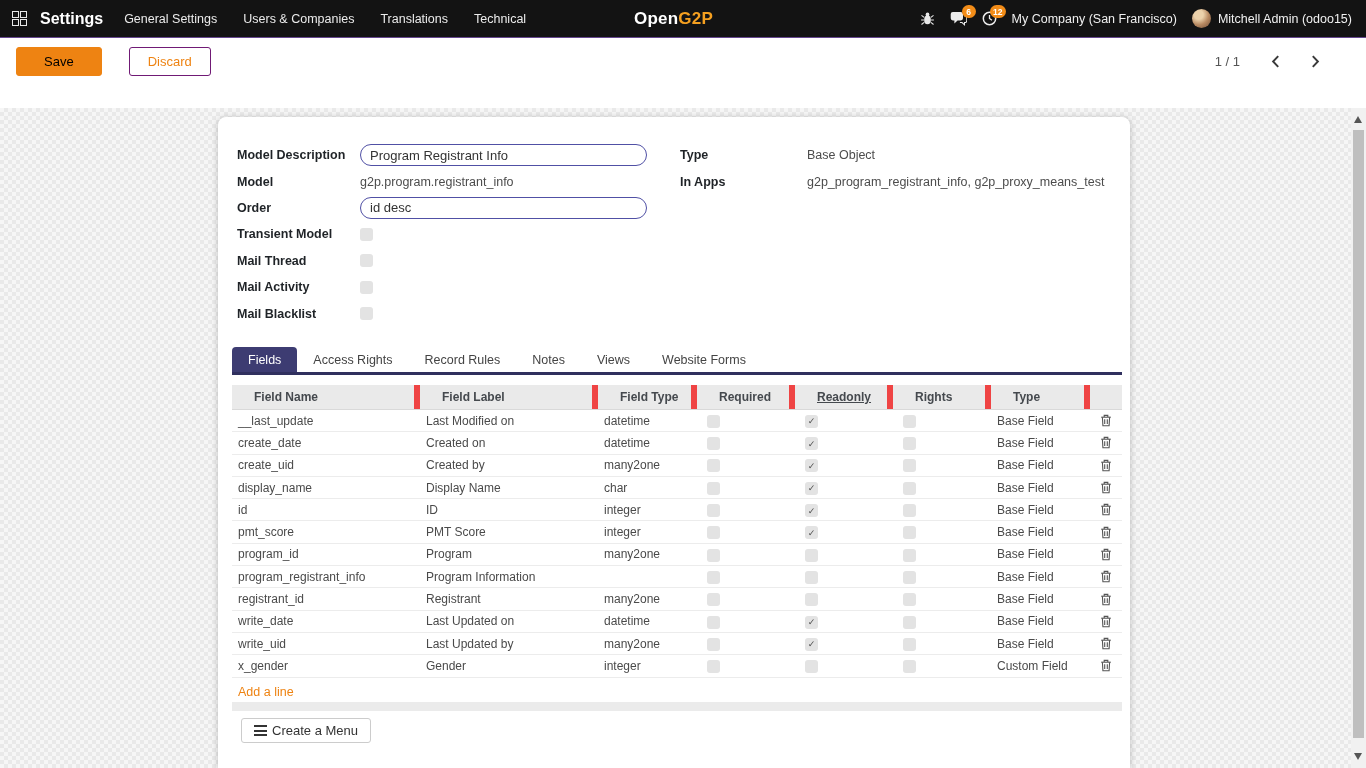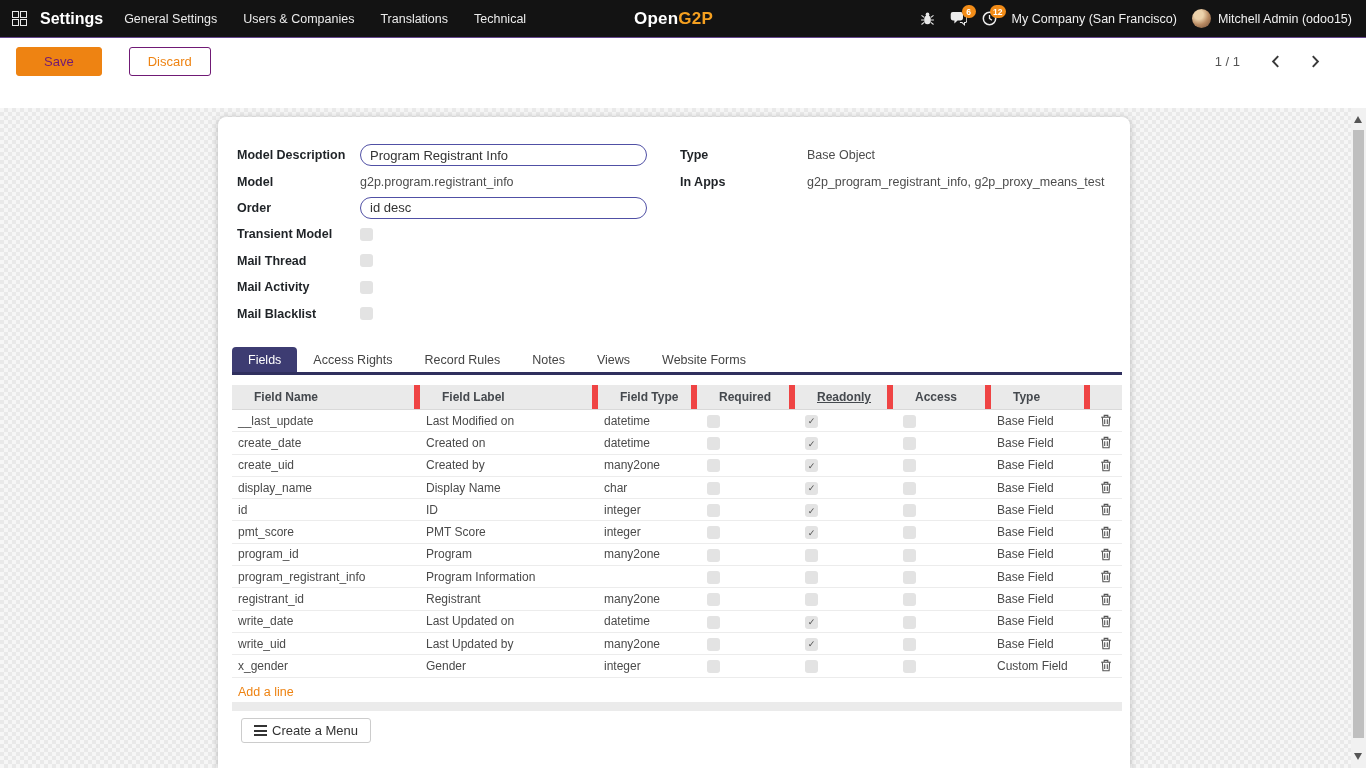--- a/index.html
+++ b/index.html
@@ -26,21 +26,21 @@
   .company-name, .user-name { font-size:12.5px; color:#f0f0f0; cursor:pointer; }
   .avatar { width:19px; height:19px; border-radius:50%; margin-right:-8px;
     background:radial-gradient(circle at 35% 30%, #ecd2ab 0 25%, #b98b63 55%, #6d4a33 100%); cursor:pointer; }
 
   
   .control-panel { position:fixed; top:38px; left:0; right:0; height:70px; background:#fff; z-index:10; }
   .breadcrumb { padding:9px 0 0 16px; font-size:16px; color:#4c4c4c; }
   .breadcrumb .bc-link { color:#ee8312; cursor:pointer; }
   .cp-actions { display:flex; align-items:center; padding:9px 16px 0 16px; }
   .btn { font-size:13px; border-radius:3px; cursor:pointer; font-family:inherit; }
-  .btn-save { background:#ee8312; border:1px solid #ee8312; color:#701a75; padding:6px 27px; }
+  .btn-save { background:#ee8312; border:1px solid #ee8312; color:#000000; padding:6px 27px; }
   .btn-discard { background:#fff; border:1px solid #701a75; color:#ee8312; padding:6px 18px; margin-left:27px; }
   .pager { margin-left:auto; display:flex; align-items:center; gap:31px; margin-right:30px; }
   .pager-value { font-size:13px; color:#555; }
   .pager-arrow { cursor:pointer; display:flex; align-items:center; }
 
   
   .content { position:fixed; top:108px; left:0; right:0; bottom:0;
     background-color:#f2f2f2;
     background-image:conic-gradient(#e9e9e9 25%, #f6f6f6 0 50%, #e9e9e9 0 75%, #f6f6f6 0);
     background-size:8px 8px; }
@@ -233,21 +233,21 @@
         <span class="tab">Website Forms</span>
       </div>
 
     <div class="table-block">
       <div class="thead" id="thead">
           <div class="th c0">Field Name</div>
           <div class="th c1">Field Label</div>
           <div class="th c2">Field Type</div>
           <div class="th c3">Required</div>
           <div class="th c4">Readonly</div>
-          <div class="th c5">Access</div>
+          <div class="th c5">Rights</div>
           <div class="th c6">Type</div>
           <div class="th c7"></div>
         </div>
       <div id="tbody">
           <div class="tr">
             <div class="td c0">__last_update</div>
             <div class="td c1">Last Modified on</div>
             <div class="td c2">datetime</div>
             <div class="td c3"><span class="checkbox">
                 <span class="tick">✓</span>

